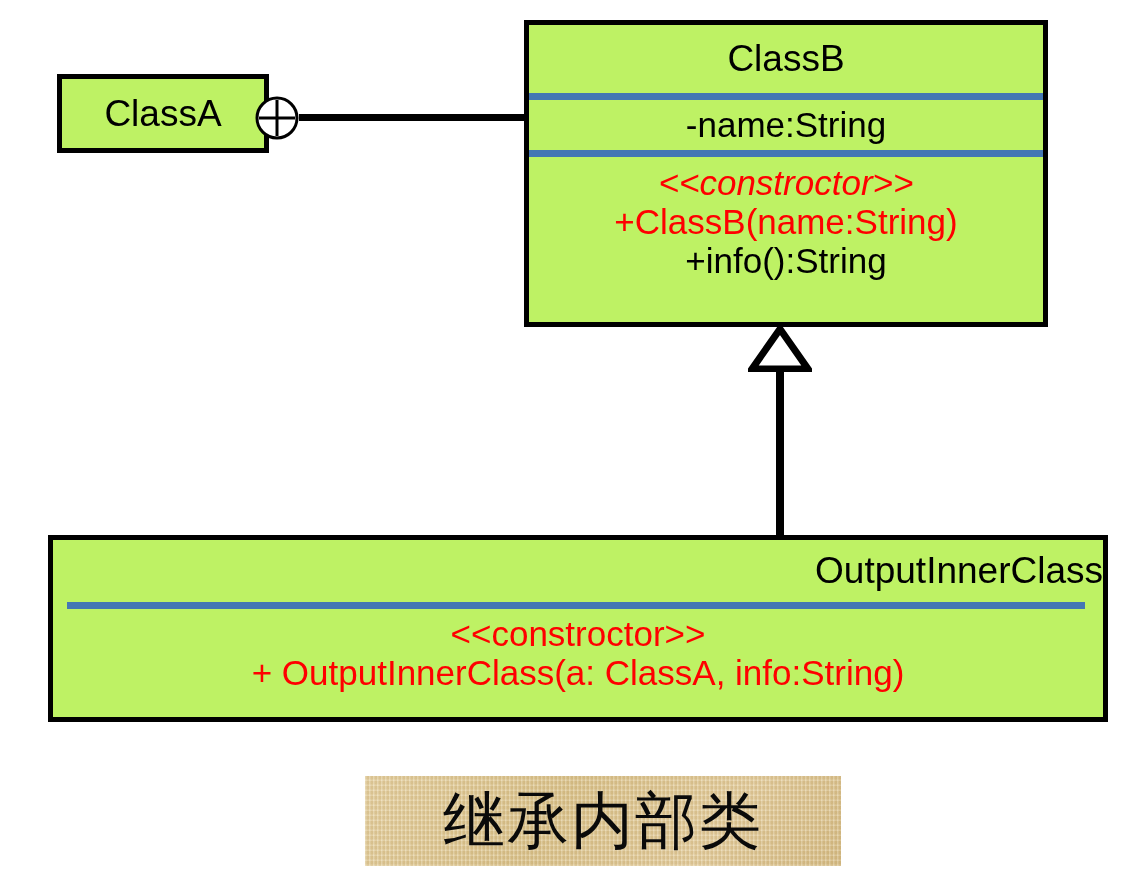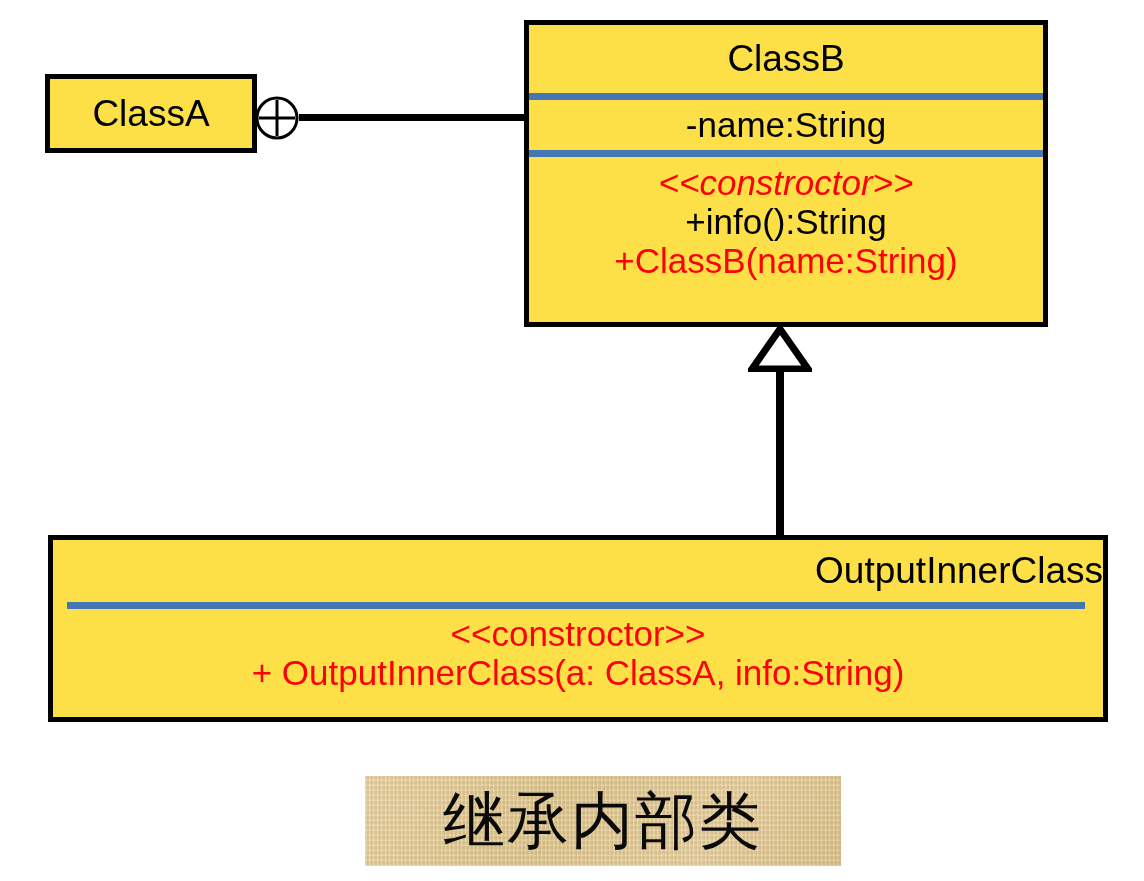--- a/index.html
+++ b/index.html
@@ -16,21 +16,21 @@
     height: 881px;
     background: #ffffff;
     overflow: hidden;
   }
 
   
   .uml-box {
     position: absolute;
     box-sizing: border-box;
     border: 5px solid #000000;
-    background: #fde047;
+    background: #bef264;
   }
   .compartment {
     box-sizing: border-box;
     display: flex;
     flex-direction: column;
     align-items: center;
     justify-content: center;
   }
   .uml-line {
     font-size: 35px;
@@ -49,21 +49,21 @@
 
   
   .sep {
     position: absolute;
     height: 7px;
     background: #4477b4;
   }
 
   
   #class-a {
-    left: 45px;
+    left: 57px;
     top: 74px;
     width: 212px;
     height: 79px;
   }
   #class-a .compartment {
     width: 100%;
     height: 100%;
   }
 
   
@@ -218,22 +218,22 @@
     <div class="sep" id="class-b-sep-1"></div>
 
     <div class="compartment" id="class-b-attrs">
       <span class="uml-line">-name:String</span>
     </div>
 
     <div class="sep" id="class-b-sep-2"></div>
 
     <div class="compartment" id="class-b-methods">
       <span class="uml-line red italic">&lt;&lt;constroctor&gt;&gt;</span>
+      <span class="uml-line red">+ClassB(name:String)</span>
       <span class="uml-line">+info():String</span>
-      <span class="uml-line red">+ClassB(name:String)</span>
     </div>
   </div>
 
   <svg id="generalization-arrow" viewBox="0 0 64 46">
     <polygon points="32,3 60,43 4,43" fill="#ffffff" stroke="#000000" stroke-width="7" stroke-linejoin="miter"></polygon>
   </svg>
   <div id="inherit-stem"></div>
 
   <div class="uml-box" id="output-inner-class">
 

